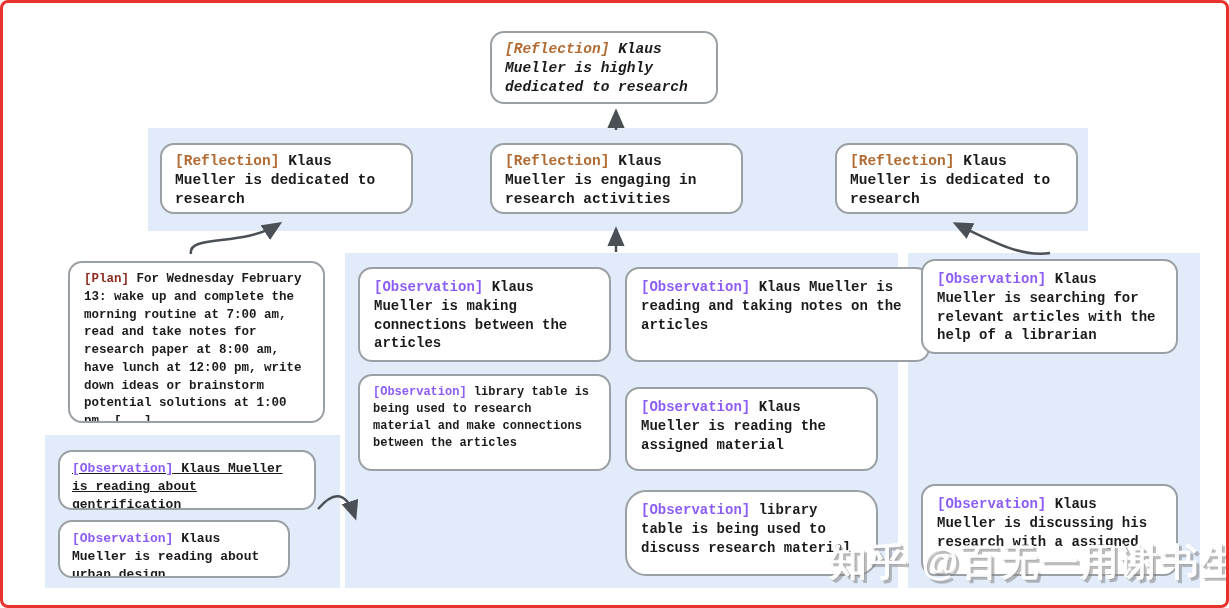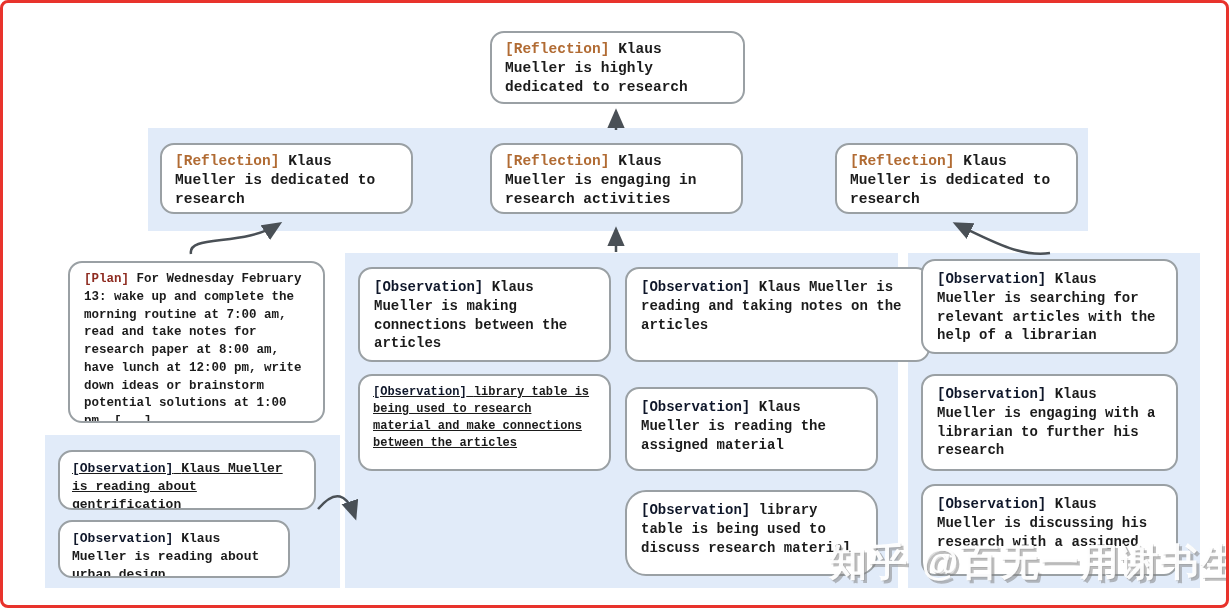--- a/index.html
+++ b/index.html
@@ -13,21 +13,21 @@
     position:absolute; background:#ffffff; border:2px solid #9aa0a4;
     border-radius:14px; box-sizing:border-box; font-weight:bold; color:#1b1b1b;
     overflow:hidden;
   }
   .fs-lg   { font-size:14.5px; line-height:1.32; padding:7px 13px; }
   .fs-md   { font-size:14px;   line-height:1.34; padding:9px 14px; }
   .fs-sm   { font-size:13px;   line-height:1.38; padding:8px 12px; }
   .fs-xs   { font-size:12px;   line-height:1.42; padding:8px 13px; }
   .fs-plan { font-size:12.5px; line-height:1.42; padding:8px 14px; }
   .tag-reflection  { color:#b16b33; }
-  .tag-observation { color:#0f172a;margin-top:16px; }
+  .tag-observation { color:#8b5cf6;margin-top:16px; }
   .tag-plan        { color:#8e2b20;text-align:center; }
   .arrows { position:absolute; left:0; top:0; }
   .edge { fill:none; stroke:#4a5056; stroke-width:2.5; marker-end:url(#ah); }
   .watermark {
     position:absolute; left:826px; top:534px; z-index:10;
     font-family:sans-serif; font-weight:bold; font-size:38px; letter-spacing:2px;
     color:rgba(255,255,255,0.95);
     text-shadow:3px 3px 0 rgba(125,125,125,0.5), 1px 1px 0 rgba(170,170,170,0.4);
     white-space:nowrap; pointer-events:none;
   }
@@ -48,21 +48,21 @@
         <path d="M0,0 L8,3.5 L0,7 Z" fill="#4a5056"></path>
       </marker>
     </defs>
     <path class="edge" d="M613,127 L613,109"></path>
     <path class="edge" d="M188,251 C184,231 240,244 276,221"></path>
     <path class="edge" d="M613,249 L613,227"></path>
     <path class="edge" d="M1047,250 C1018,254 992,240 953,221"></path>
     <path class="edge" d="M315,506 C332,486 344,490 352,514"></path>
   </svg>
 
-  <div class="node fs-lg" style="left:487px;top:28px;width:255px;height:73px;">
+  <div class="node fs-lg" style="left:487px;top:28px;width:228px;height:73px;font-style:italic;">
     <span class="tag-reflection">[Reflection]</span> <span>Klaus Mueller is highly dedicated to research</span>
   </div>
 
   <div class="node fs-lg" style="left:157px;top:140px;width:253px;height:71px;">
     <span class="tag-reflection">[Reflection]</span> <span>Klaus Mueller is dedicated to research</span>
   </div>
   <div class="node fs-lg" style="left:487px;top:140px;width:253px;height:71px;">
     <span class="tag-reflection">[Reflection]</span> <span>Klaus Mueller is engaging in research activities</span>
   </div>
   <div class="node fs-lg" style="left:832px;top:140px;width:243px;height:71px;">
@@ -76,39 +76,36 @@
   <div class="node fs-sm" style="left:55px;top:447px;width:258px;height:60px;text-decoration:underline;">
     <span class="tag-observation">[Observation]</span> <span>Klaus Mueller is reading about gentrification</span>
   </div>
   <div class="node fs-sm" style="left:55px;top:517px;width:232px;height:58px;">
     <span class="tag-observation">[Observation]</span> <span>Klaus Mueller is reading about urban design</span>
   </div>
 
   <div class="node fs-md" style="left:355px;top:264px;width:253px;height:95px;">
     <span class="tag-observation">[Observation]</span> <span>Klaus Mueller is making connections between the articles</span>
   </div>
-  <div class="node fs-xs" style="left:355px;top:371px;width:253px;height:97px;text-decoration:underline;">
+  <div class="node fs-xs" style="left:355px;top:371px;width:253px;height:97px;">
     <span class="tag-observation">[Observation]</span> <span>library table is being used to research material and make connections between the articles</span>
   </div>
 
   <div class="node fs-md" style="left:622px;top:264px;width:305px;height:95px;">
     <span class="tag-observation">[Observation]</span> <span>Klaus Mueller is reading and taking notes on the articles</span>
   </div>
   <div class="node fs-md" style="left:622px;top:384px;width:253px;height:84px;">
     <span class="tag-observation">[Observation]</span> <span>Klaus Mueller is reading the assigned material</span>
   </div>
   <div class="node fs-md" style="left:622px;top:487px;width:253px;height:86px;border-radius:21px;">
     <span class="tag-observation">[Observation]</span> <span>library table is being used to discuss research material</span>
   </div>
 
   <div class="node fs-md" style="left:918px;top:256px;width:257px;height:95px;">
     <span class="tag-observation">[Observation]</span> <span>Klaus Mueller is searching for relevant articles with the help of a librarian</span>
   </div>
-  <div class="node fs-md" style="left:918px;top:371px;width:257px;height:97px;">
-    <span class="tag-observation">[Observation]</span> <span>Klaus Mueller is engaging with a librarian to further his research</span>
-  </div>
   <div class="node fs-md" style="left:918px;top:481px;width:257px;height:92px;">
     <span class="tag-observation">[Observation]</span> <span>Klaus Mueller is discussing his research with a assigned</span>
   </div>
 
   <div class="watermark">知乎 @百无一用谢书生</div>
 
 </div>
 
 </body></html>

